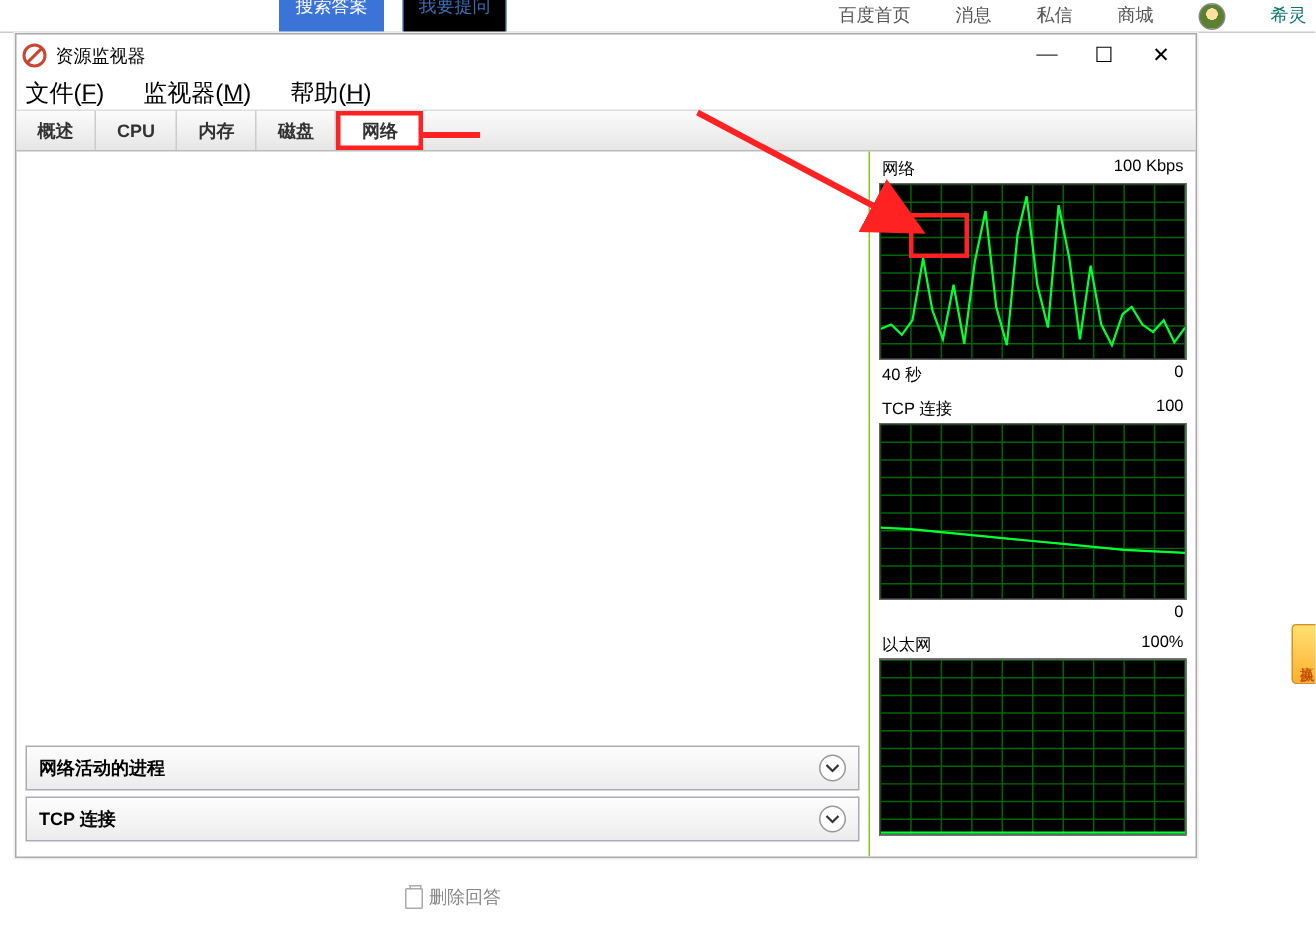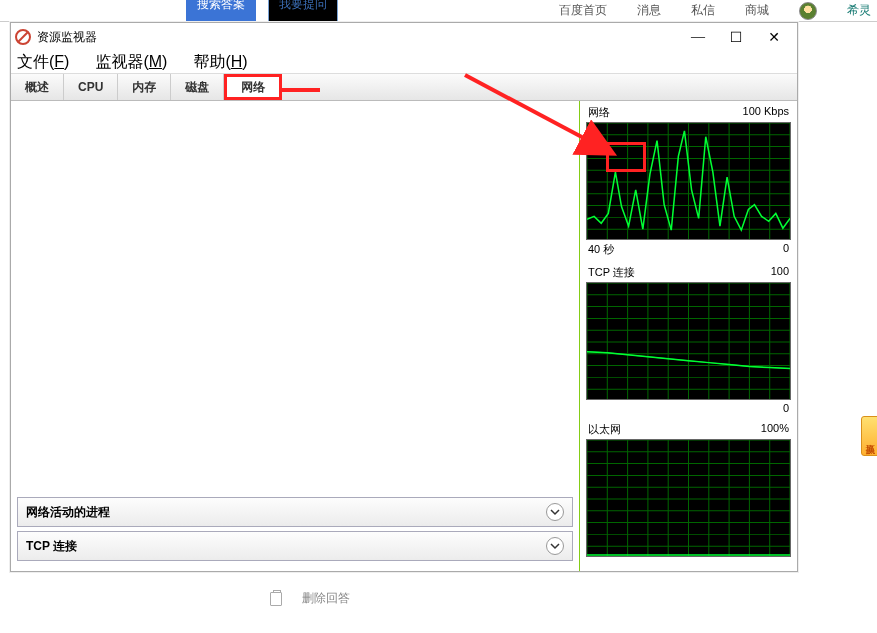--- a/index.html
+++ b/index.html
@@ -54,21 +54,21 @@
   .graph-block { margin-bottom: 8px; font-size: 11px; }
   .graph-head { display: flex; justify-content: space-between; padding: 0 2px 2px; }
   .graph-foot { display: flex; justify-content: space-between; padding: 2px 2px 0; }
   .graph { width: 100%; height: 118px; background: #000; border: 1px solid #666; position: relative; overflow: hidden; }
   .grid line { stroke: #006600; stroke-width: 1; }
   .trace { fill: none; stroke: #00ff33; stroke-width: 1.5; }
   .trace2 { fill: none; stroke: #009922; stroke-width: 1; }
 
   .yellow-tab { position: absolute; right: -2px; top: 416px; width: 18px; height: 40px; background: linear-gradient(#ffe070,#ffb030); border: 1px solid #d9901a; border-radius: 3px 0 0 3px; font-size: 10px; color: #c24a00; writing-mode: vertical-rl; text-align: center; line-height: 16px; }
 
-  .bottom-frag { position: absolute; left: 270px; top: 590px; font-size: 12px; color: #888; display: flex; align-items: center; gap: 20px; }
+  .bottom-frag { position: absolute; left: 270px; top: 590px; font-size: 12px; color: #888; display: flex; align-items: center; gap: 4px; }
   .trash-ic { width: 12px; height: 14px; border: 1px solid #aaa; border-radius: 1px; position: relative; }
   .trash-ic::before { content:""; position:absolute; top:-3px; left:2px; width:6px; height:2px; border:1px solid #aaa; border-bottom:none; }
 </style>
 </head>
 <body>
 
 <div class="browser-strip">
   <div class="strip-left" style="margin-left:186px">
     <div class="strip-tab search">搜索答案</div>
     <div class="strip-tab ask">我要提问</div>

